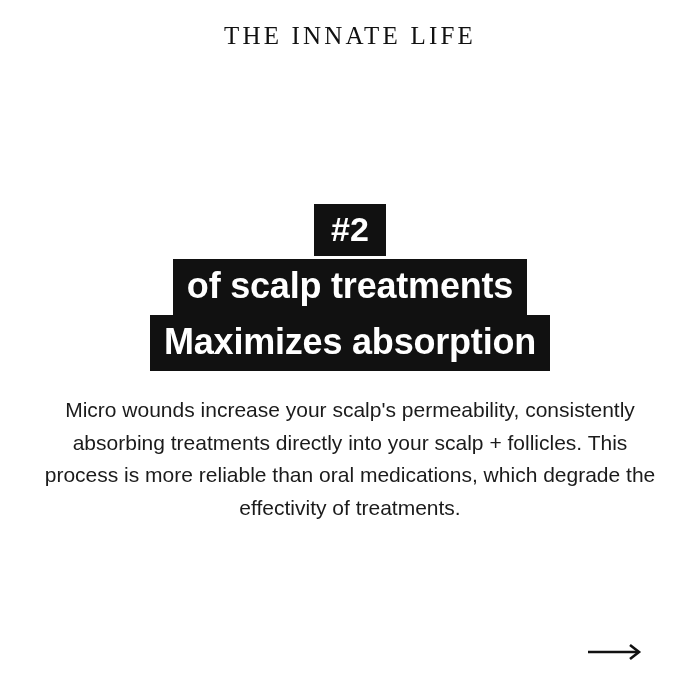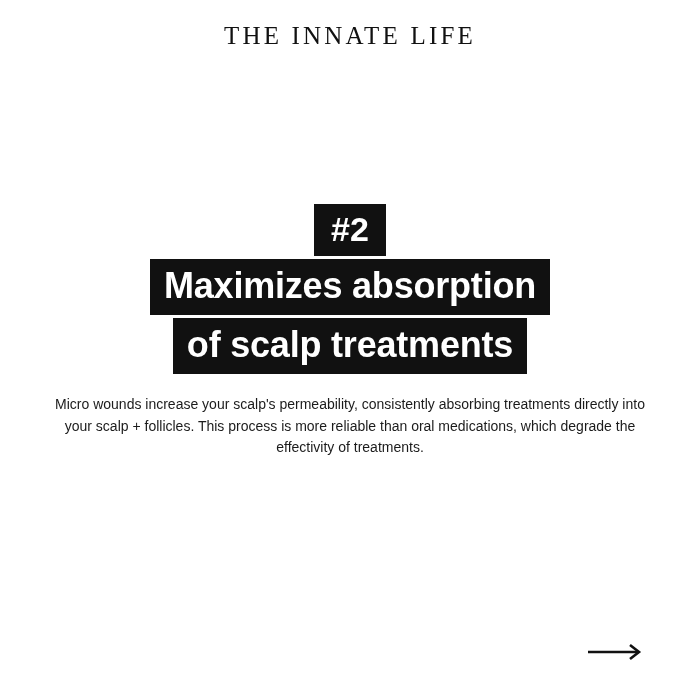--- a/index.html
+++ b/index.html
@@ -70,21 +70,21 @@
   .hl-main2 {
     font-size: 36px;
     padding: 9px 14px 11px 14px;
     letter-spacing: -0.2px;
   }
 
   .body-copy {
     margin-top: 14px;
     width: 620px;
     text-align: center;
-    font-size: 14px;
+    font-size: 21px;
     line-height: 1.55;
     color: #1b1b1b;
     font-weight: 400;
   }
 
   .spacer {
     flex: 1 1 auto;
   }
 
   .arrow-wrap {
@@ -102,22 +102,22 @@
 </style>
 </head>
 <body>
 
 <div class="slide">
 
   <div class="brand">THE INNATE LIFE</div>
 
   <div class="headline-block">
     <div class="hl-line hl-number">#2</div>
+    <div class="hl-line hl-main2">of scalp treatments</div>
     <div class="hl-line hl-main1">Maximizes absorption</div>
-    <div class="hl-line hl-main2">of scalp treatments</div>
   </div>
 
   <div class="body-copy">Micro wounds increase your scalp's permeability, consistently absorbing treatments directly into your scalp + follicles. This process is more reliable than oral medications, which degrade the effectivity of treatments.</div>
 
   <div class="spacer"></div>
 
   <div class="arrow-wrap">
     <svg class="arrow-icon" width="62" height="20" viewBox="0 0 62 20">
       <line x1="2" y1="10" x2="52" y2="10" stroke="#111111" stroke-width="2.6"></line>
       <polyline points="44,3 53,10 44,17" fill="none" stroke="#111111" stroke-width="2.6"></polyline>

